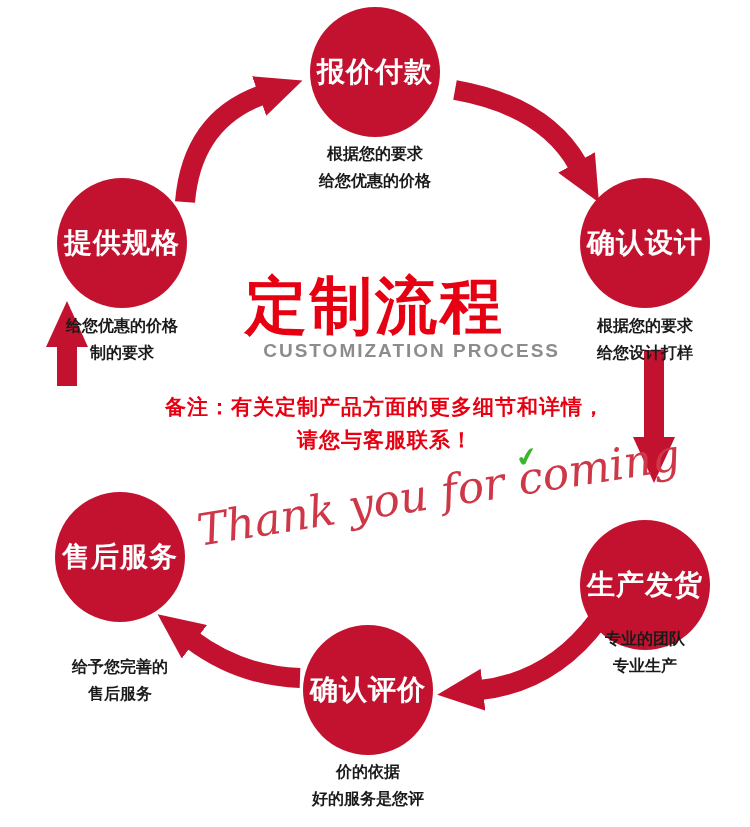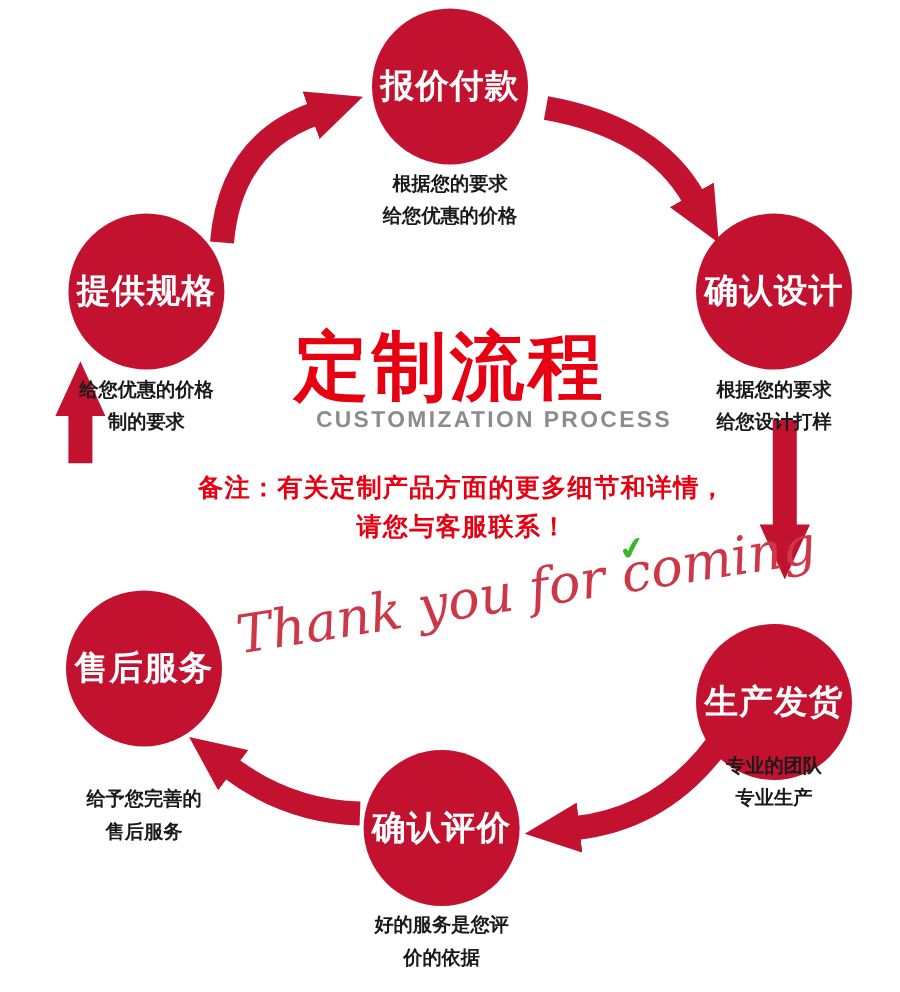--- a/index.html
+++ b/index.html
@@ -99,22 +99,22 @@
   </div>
   <div class="desc d2">
     <div>专业的团队</div>
     <div>专业生产</div>
   </div>
 
   <div class="circle c3">
     <span class="circle-title">确认评价</span>
   </div>
   <div class="desc d3">
+    <div>价的依据</div>
     <div>好的服务是您评</div>
-    <div>价的依据</div>
   </div>
 
   <div class="circle c4">
     <span class="circle-title">售后服务</span>
   </div>
   <div class="desc d4">
     <div>给予您完善的</div>
     <div>售后服务</div>
   </div>
 

